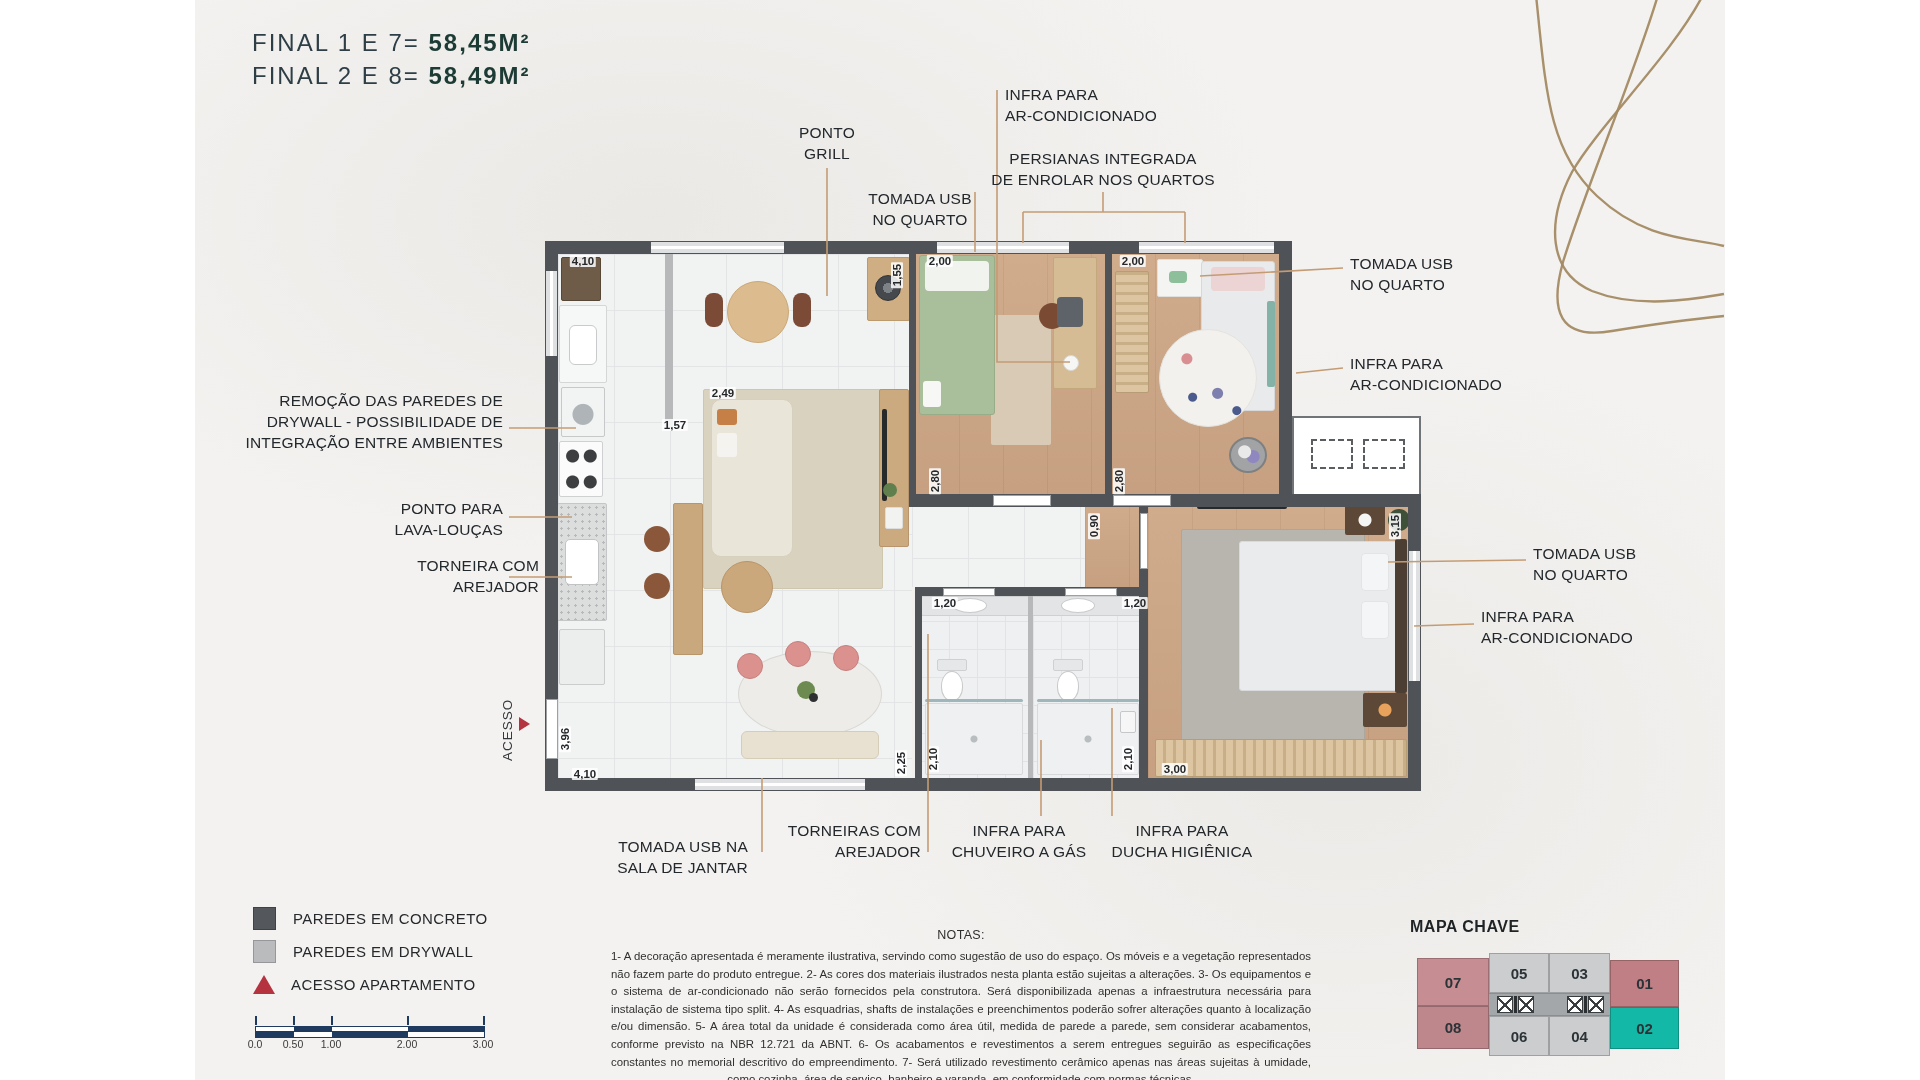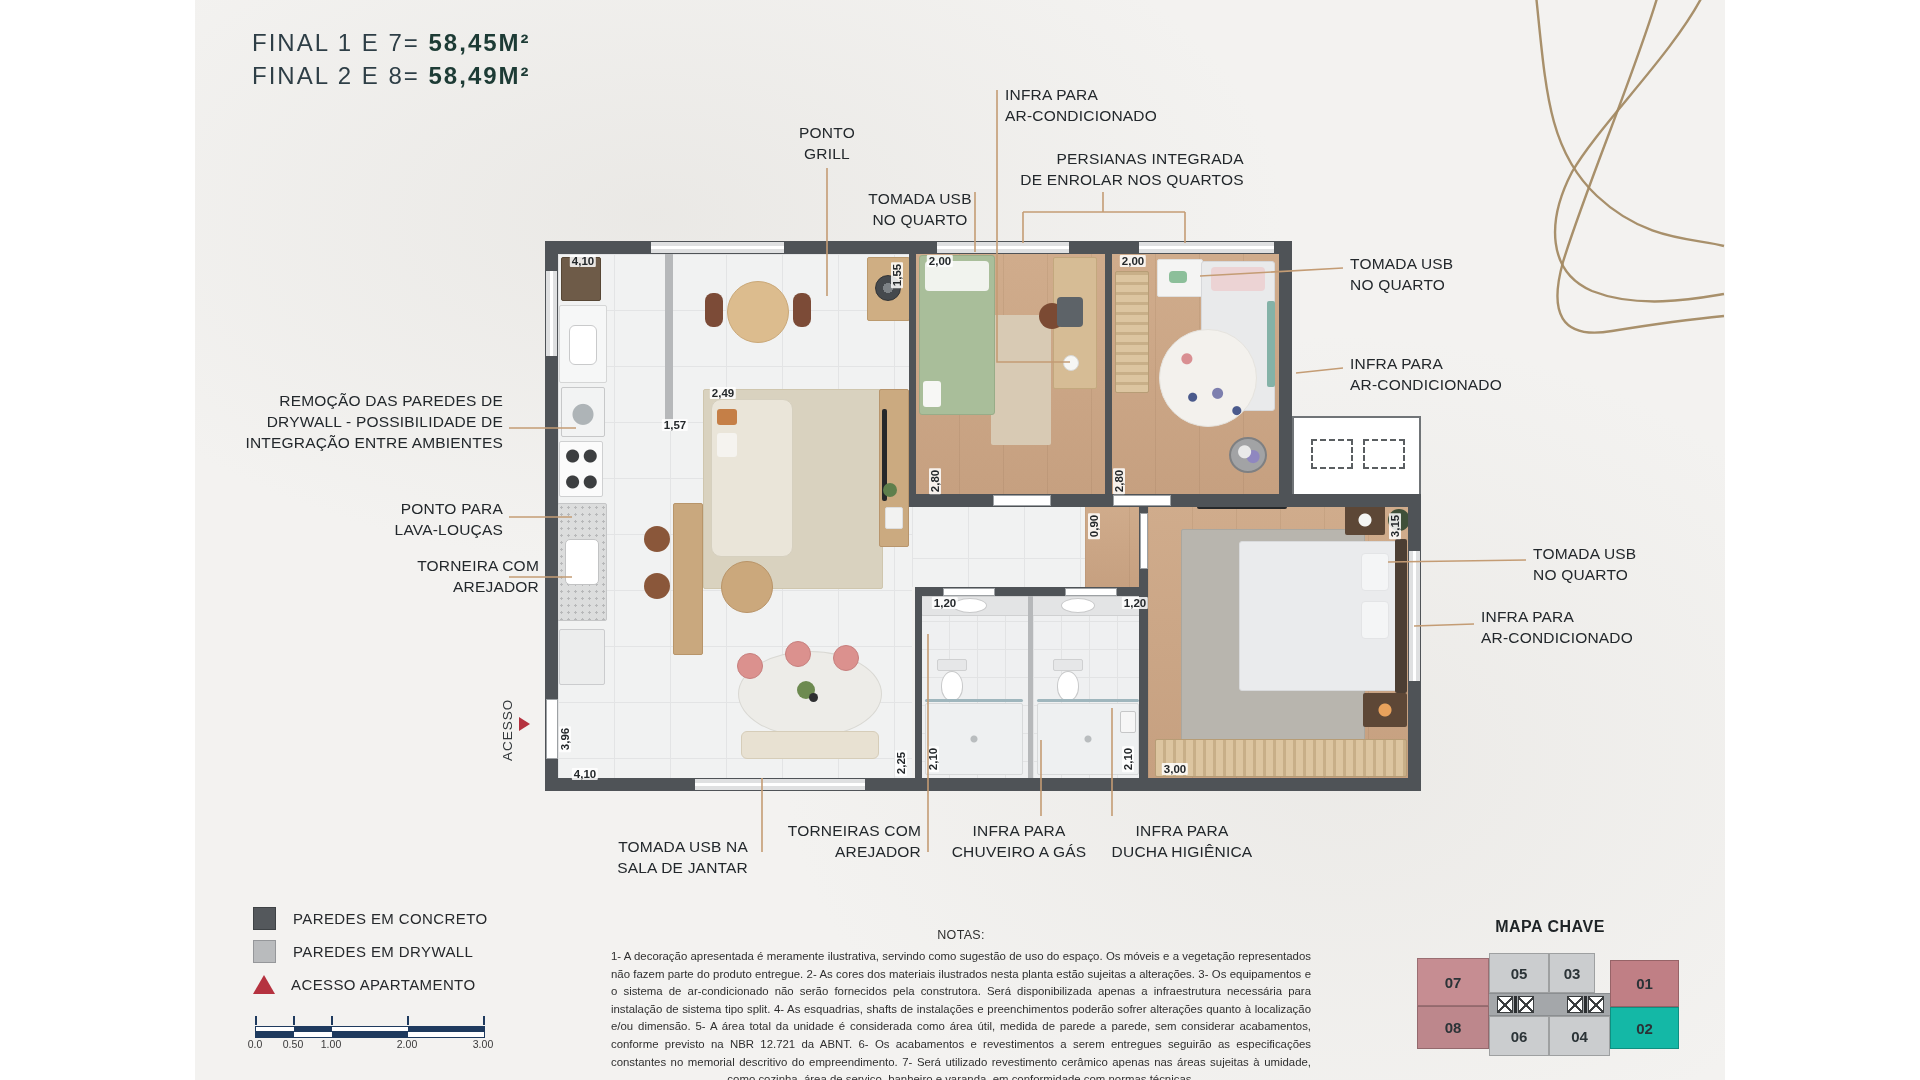--- a/index.html
+++ b/index.html
@@ -70,21 +70,21 @@
   #scalebar .seg{position:absolute;top:0;height:100%;}
   #scalebar .navy{background:#1e3a5e;} #scalebar .white{background:#fff;}
   #scalebar .slabel{position:absolute;top:22px;transform:translateX(-50%);
     font-size:10.5px;color:#3a3a3a;}
   
   #notes{position:absolute;left:611px;top:928px;width:700px;z-index:5;color:#2f2f2f;}
   #notes .n-title{text-align:center;font-size:12.5px;margin-bottom:6px;letter-spacing:.3px;}
   #notes .n-text{font-size:11.4px;line-height:17.6px;text-align:justify;text-align-last:center;}
   
   #mapa{position:absolute;left:1410px;top:918px;width:280px;height:150px;z-index:5;}
-  #mapa .m-title{position:absolute;left:0;top:0;width:280px;text-align:center;
+  #mapa .m-title{position:absolute;left:0;top:0;width:280px;text-align:left;
     font-size:16px;font-weight:700;letter-spacing:.5px;color:#1e2326;}
   .unit{position:absolute;display:flex;align-items:center;justify-content:center;
     font-size:15px;font-weight:700;color:#2b3337;box-sizing:border-box;border:1px solid rgba(0,0,0,.22);}
   .u-pink1{background:#c68d92;} .u-pink2{background:#bd878c;}
   .u-pink3{background:#c07f85;} .u-pink4{background:#14b8a6;}
   .u-gray{background:#cbcdcf;}
   #core{position:absolute;background:#a4a7aa;border:1px solid #8b8e91;box-sizing:border-box;}
   .elev{position:absolute;width:16px;height:17px;background:
     linear-gradient(45deg,transparent 43%,#3a3d3f 43%,#3a3d3f 55%,transparent 55%),
     linear-gradient(-45deg,transparent 43%,#3a3d3f 43%,#3a3d3f 55%,transparent 55%),#fff;
@@ -326,40 +326,40 @@
   <div id="core" style="left:73px;top:75px;width:133px;height:23px;"></div>
   <span class="elev" style="left:87px;top:78px;"></span>
   <span class="elev-div" style="left:104px;top:78px;"></span>
   <span class="elev" style="left:108px;top:78px;"></span>
   <span class="elev" style="left:157px;top:78px;"></span>
   <span class="elev-div" style="left:174px;top:78px;"></span>
   <span class="elev" style="left:178px;top:78px;"></span>
 <div class="unit u-pink1" style="left: 7px; top: 40px; width: 72px; height: 48px;">07</div>
     <div class="unit u-pink2" style="left: 7px; top: 88px; width: 72px; height: 43px;">08</div>
     <div class="unit u-gray" style="left: 79px; top: 35px; width: 60px; height: 40px;">05</div>
-    <div class="unit u-gray" style="left: 139px; top: 35px; width: 46px; height: 40px;">03</div>
+    <div class="unit u-gray" style="left: 139px; top: 35px; width: 61px; height: 40px;">03</div>
     <div class="unit u-gray" style="left: 79px; top: 98px; width: 60px; height: 40px;">06</div>
     <div class="unit u-gray" style="left: 139px; top: 98px; width: 61px; height: 40px;">04</div>
     <div class="unit u-pink3" style="left: 200px; top: 42px; width: 69px; height: 47px;">01</div>
     <div class="unit u-pink4" style="left: 200px; top: 89px; width: 69px; height: 42px;">02</div>
   </div>
 
 <div class="callout center" style="left: 827px; top: 122px;">
     <div>PONTO</div>
     <div>GRILL</div>
   </div>
 <div class="callout left" style="left: 1005px; top: 84px;">
     <div>INFRA PARA</div>
     <div>AR-CONDICIONADO</div>
   </div>
 <div class="callout center" style="left: 920px; top: 188px;">
     <div>TOMADA USB</div>
     <div>NO QUARTO</div>
   </div>
-<div class="callout center" style="left: 1132px; top: 148px; text-align: right;">
+<div class="callout center" style="left: 1103px; top: 148px;">
     <div>PERSIANAS INTEGRADA</div>
     <div>DE ENROLAR NOS QUARTOS</div>
   </div>
 <div class="callout left" style="left: 1350px; top: 253px;">
     <div>TOMADA USB</div>
     <div>NO QUARTO</div>
   </div>
 <div class="callout left" style="left: 1350px; top: 353px;">
     <div>INFRA PARA</div>
     <div>AR-CONDICIONADO</div>

